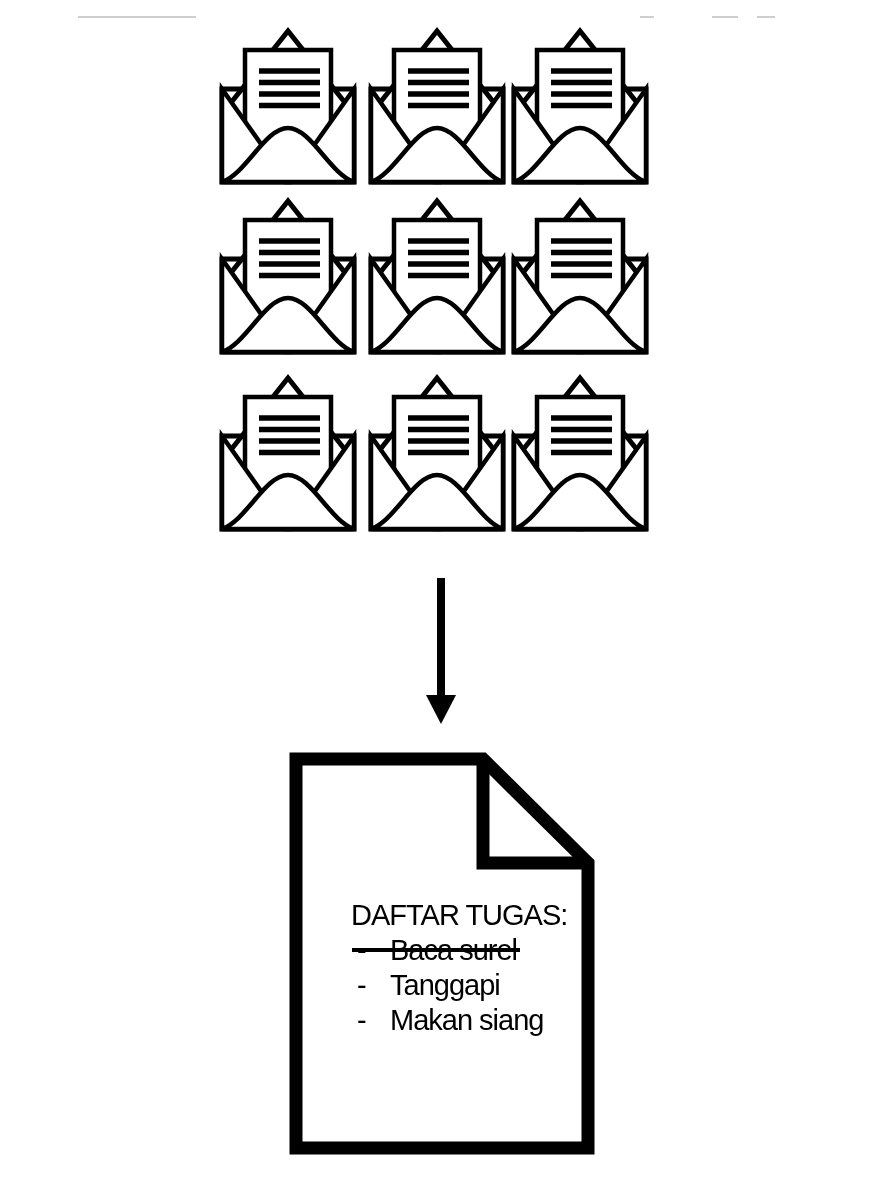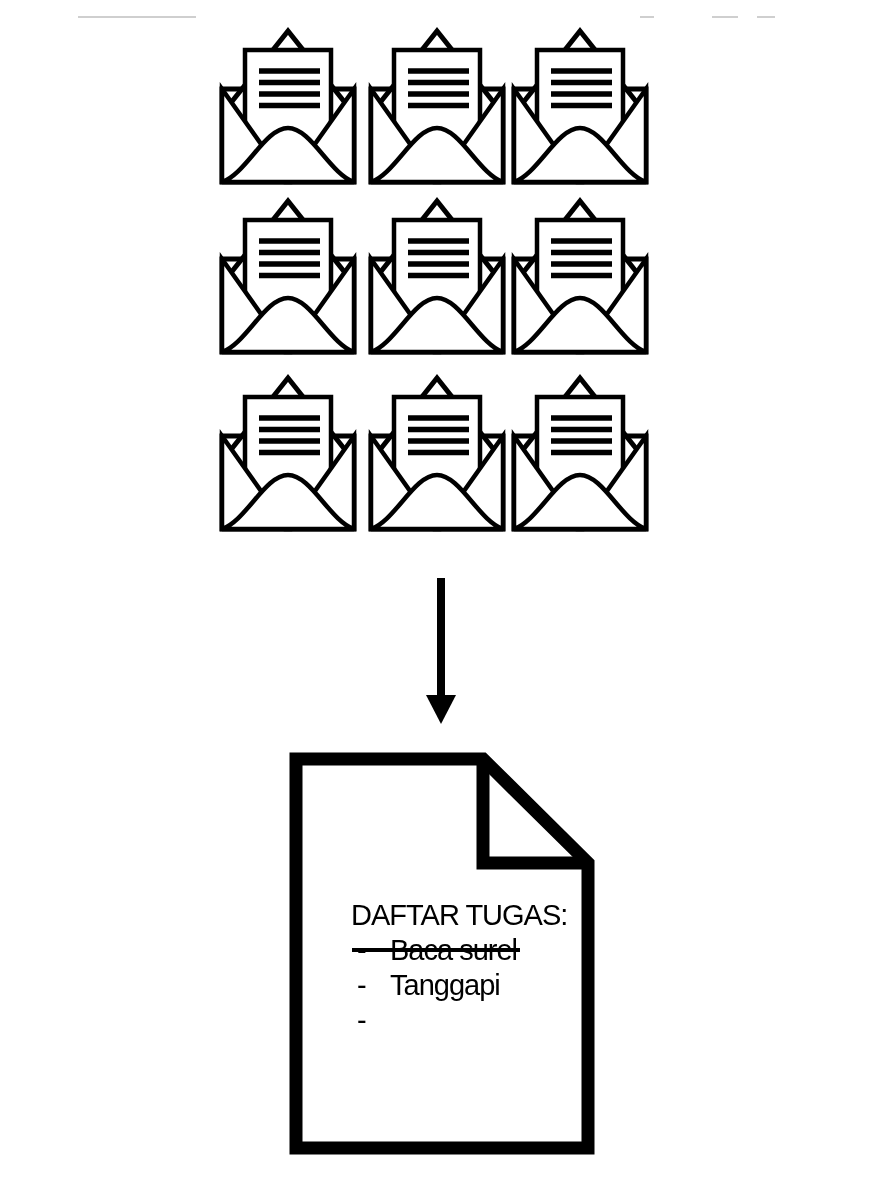--- a/index.html
+++ b/index.html
@@ -159,20 +159,21 @@
       <span>Baca surel</span>
     </div>
 
     <div class="todo-item">
       <span class="todo-marker">-</span>
       <span>Tanggapi</span>
     </div>
 
     <div class="todo-item">
       <span class="todo-marker">-</span>
+      <span>Makan siang</span>
     </div>
 
     <div id="strike-bar"></div>
   </div>
 
   <div class="edge-artifact" style="left:78px;  top:0;      width:118px; height:2px;"></div>
   <div class="edge-artifact" style="left:640px; top:0;      width:14px;  height:2px;"></div>
   <div class="edge-artifact" style="left:712px; top:0;      width:26px;  height:2px;"></div>
   <div class="edge-artifact" style="left:757px; top:0;      width:18px;  height:2px;"></div>
   <div class="edge-artifact" style="left:70px;  top:1197px; width:110px; height:3px;"></div>

